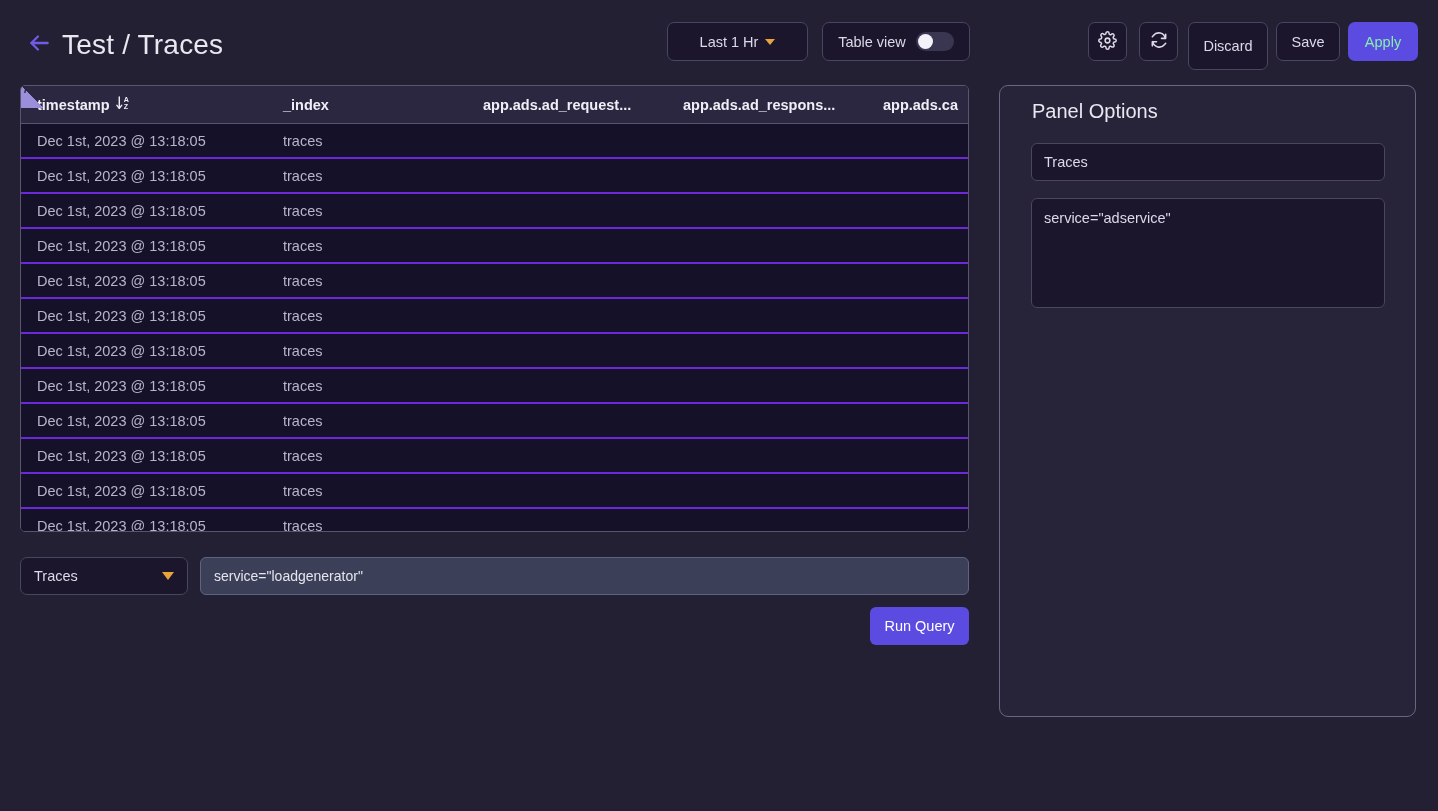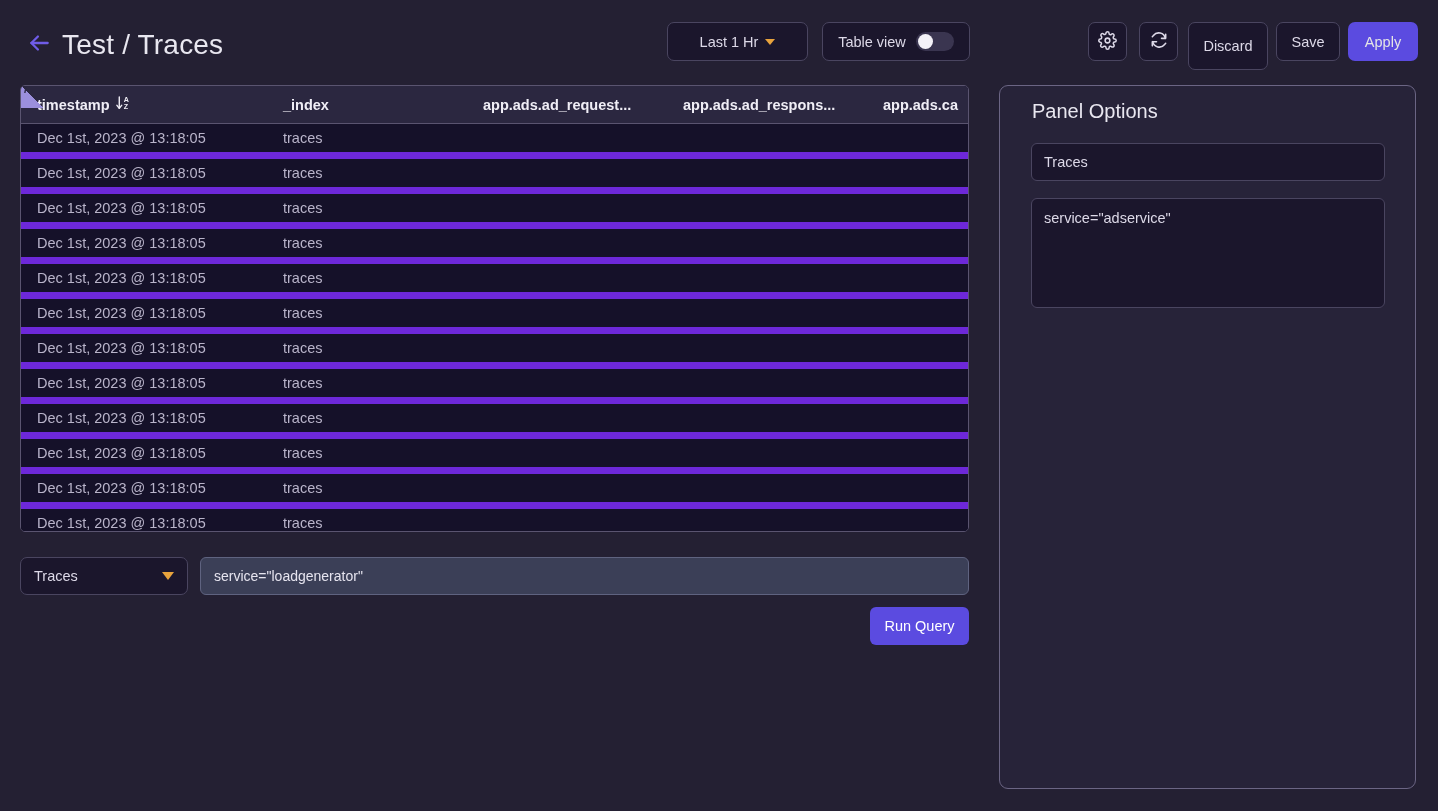--- a/index.html
+++ b/index.html
@@ -51,21 +51,21 @@
   }
   .icon-btn {
     position: absolute; top: 22px; width: 39px; height: 39px;
   }
   .gear-btn { left: 1088px; }
   .refresh-btn { left: 1139px; }
   .discard-btn { position: absolute; left: 1188px; top: 22px; width: 80px; height: 48px; }
   .save-btn { position: absolute; left: 1276px; top: 22px; width: 64px; height: 39px; }
   .apply-btn {
     position: absolute; left: 1348px; top: 22px; width: 70px; height: 39px;
-    background: #5b4be0; border: none; color: #e5e5e5;
+    background: #5b4be0; border: none; color: #86efac;
   }
 
   
   .table-wrap {
     position: absolute; left: 20px; top: 85px;
     width: 949px; height: 447px;
     border: 1px solid #5a5470; border-radius: 5px;
     overflow: hidden; background: #151129;
   }
   .thead {
@@ -88,21 +88,21 @@
   .th-timestamp { padding-left: 16px; width: 262px; display: flex; align-items: center; gap: 6px; }
   .th-index { width: 200px; }
   .th-c1 { width: 200px; }
   .th-c2 { width: 200px; }
   .th-c3 { width: 200px; }
   .sort-icon { display: inline-block; }
 
   .tbody { position: relative; }
   .trow {
     height: 35px; display: flex; align-items: center;
-    border-bottom: 7px solid #6d28d9; background: #151129;
+    border-bottom: 2px solid #6d28d9; background: #151129;
   }
   .td {
     font-size: 14.5px; color: #b9b4ca; white-space: nowrap; flex: none;
   }
   .td-timestamp { padding-left: 16px; width: 262px; }
   .td-index { width: 200px; }
 
   
   .query-select {
     position: absolute; left: 20px; top: 557px; width: 168px; height: 38px;
@@ -123,21 +123,21 @@
   }
   .run-query {
     position: absolute; left: 870px; top: 607px; width: 99px; height: 38px;
     background: #5b4be0; border: none; color: #fff; font-size: 14.5px;
     border-radius: 6px; display: flex; align-items: center; justify-content: center;
     cursor: pointer;
   }
 
   
   .panel {
-    position: absolute; left: 999px; top: 85px; width: 417px; height: 704px;
+    position: absolute; left: 999px; top: 85px; width: 417px; height: 632px;
     border: 1px solid #6b6584; border-radius: 9px; background: #272339;
   }
   .panel-title {
     position: absolute; left: 32px; top: 14px;
     font-size: 20px; color: #e9e7f0;
   }
   .panel-field {
     position: absolute; left: 31px; width: 354px;
     background: #1b162c; border: 1px solid #4a4560; border-radius: 6px;
     color: #ddd9e8; font-size: 14.5px;

